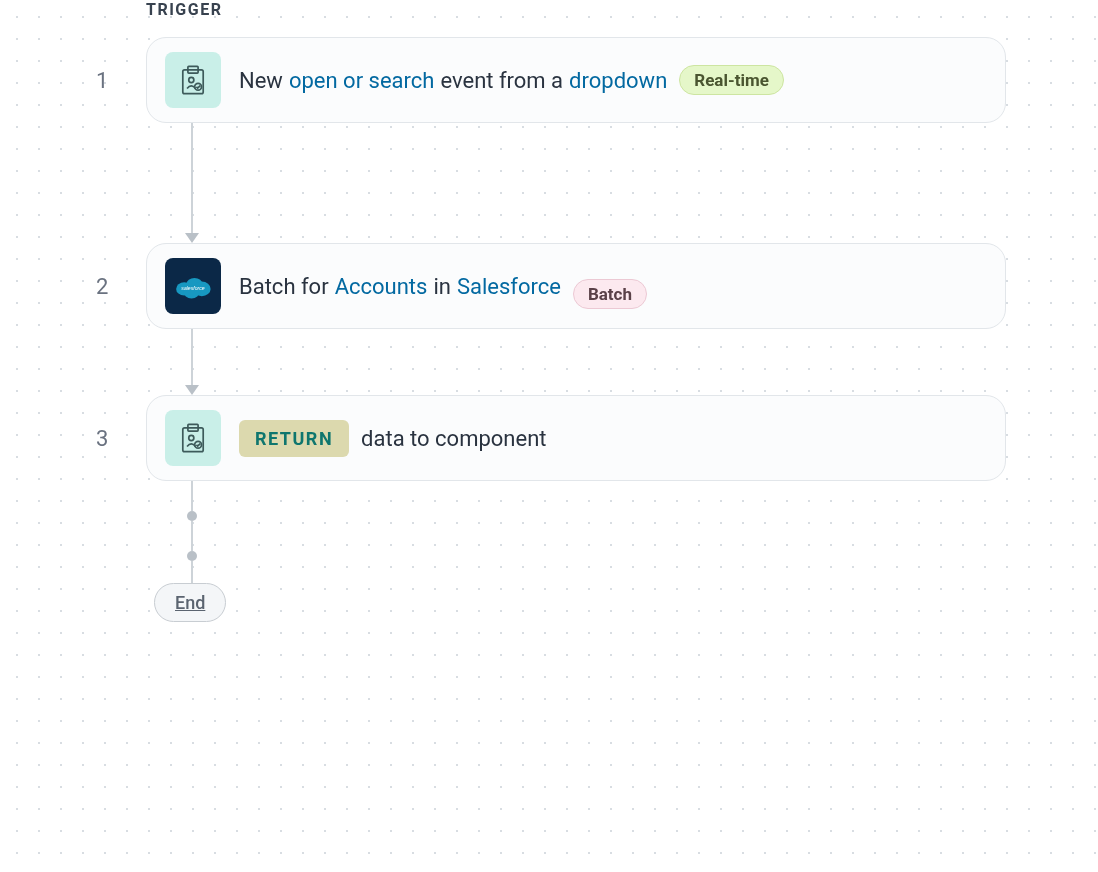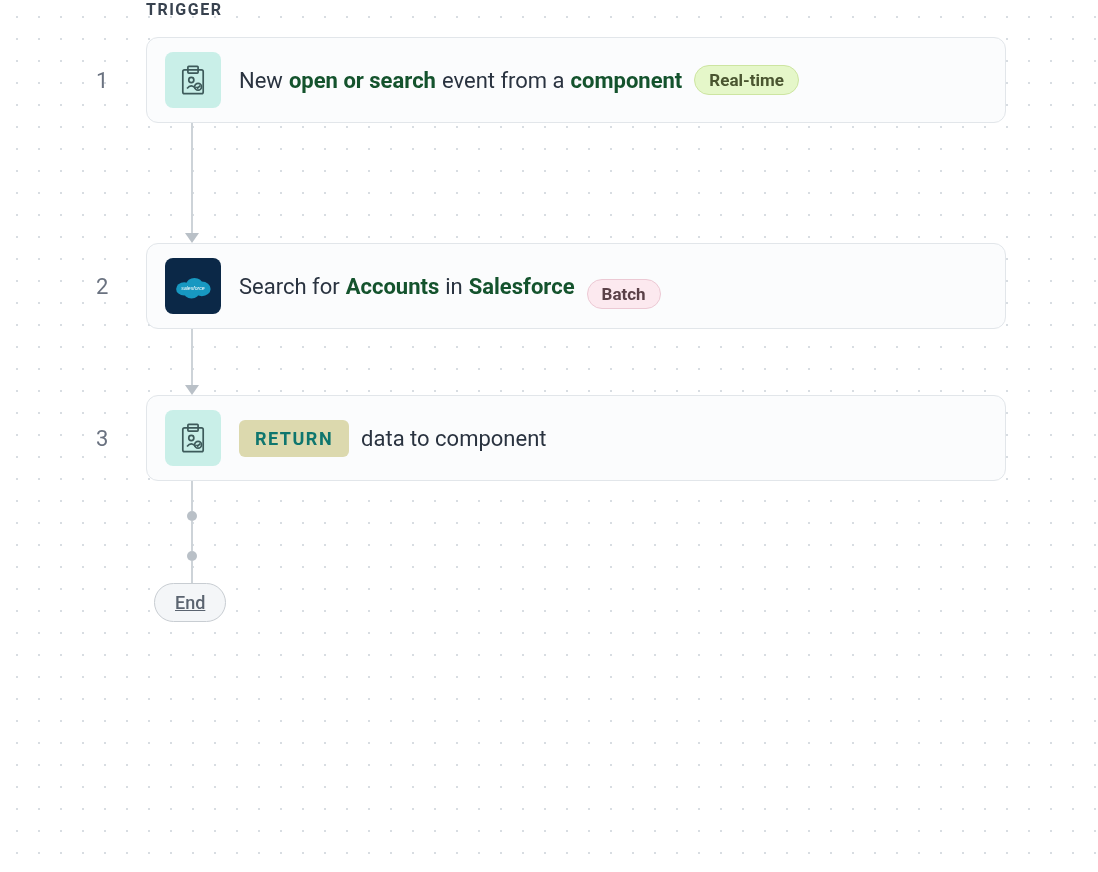--- a/index.html
+++ b/index.html
@@ -38,21 +38,21 @@
     padding-left: 80px;
     font-size: 22px;
     color: #6a7280;
     font-weight: 400;
   }
   .card {
     flex: 0 0 auto;
     width: 860px;
     background: #fbfcfd;
     border: 1px solid #e2e6ea;
-    border-radius: 12px;
+    border-radius: 20px;
     padding: 14px 18px;
     display: flex;
     align-items: center;
     gap: 18px;
     min-height: 82px;
   }
   .icon-box {
     width: 56px;
     height: 56px;
     border-radius: 8px;
@@ -64,21 +64,21 @@
   .icon-teal { background: #c9efe8; }
   .icon-sf { background: #0b2847; }
   .card-text {
     font-size: 22px;
     color: #2a3340;
     display: flex;
     align-items: center;
     flex-wrap: wrap;
     gap: 6px;
   }
-  .link { color: #14532d; font-weight: bold; }
+  .link { color: #0369a1; }
   .badge {
     display: inline-flex;
     align-items: center;
     padding: 4px 14px;
     border-radius: 16px;
     font-size: 17px;
     margin-left: 6px;
     font-weight: bold;
   }
   .badge-green {
@@ -159,21 +159,21 @@
           <circle cx="18" cy="20" r="3"></circle>
           <path d="M13 30 q5 -6 10 0"></path>
           <circle cx="26" cy="28" r="4"></circle>
           <path d="M24 28 l1.5 1.5 l3 -3"></path>
         </svg>
       </div>
       <div class="card-text">
         <span>New </span>
         <span class="link">open or search</span>
         <span> event from a </span>
-        <span class="link">component</span>
+        <span class="link">dropdown</span>
         <span class="badge badge-green">Real-time</span>
       </div>
     </div>
   </div>
 
   
   <div class="connector-wrap">
     <div class="vline" style="height:54px"></div>
   </div>
 
@@ -192,21 +192,21 @@
       <div class="icon-box icon-sf">
         <svg class="sf-cloud" viewBox="0 0 60 40">
           <ellipse cx="18" cy="24" rx="11" ry="9" fill="#1798c1"></ellipse>
           <ellipse cx="32" cy="18" rx="11" ry="9" fill="#1798c1"></ellipse>
           <ellipse cx="42" cy="24" rx="12" ry="10" fill="#1798c1"></ellipse>
           <ellipse cx="28" cy="28" rx="11" ry="9" fill="#1798c1"></ellipse>
           <text x="30" y="25" font-size="7" fill="#ffffff" text-anchor="middle" font-family="Arial" font-style="italic">salesforce</text>
         </svg>
       </div>
       <div class="card-text">
-        <span>Search for </span>
+        <span>Batch for </span>
         <span class="link">Accounts</span>
         <span> in </span>
         <span class="link">Salesforce</span>
         <span class="badge badge-pink">Batch</span>
       </div>
     </div>
   </div>
 
   
   <div class="connector-wrap">

